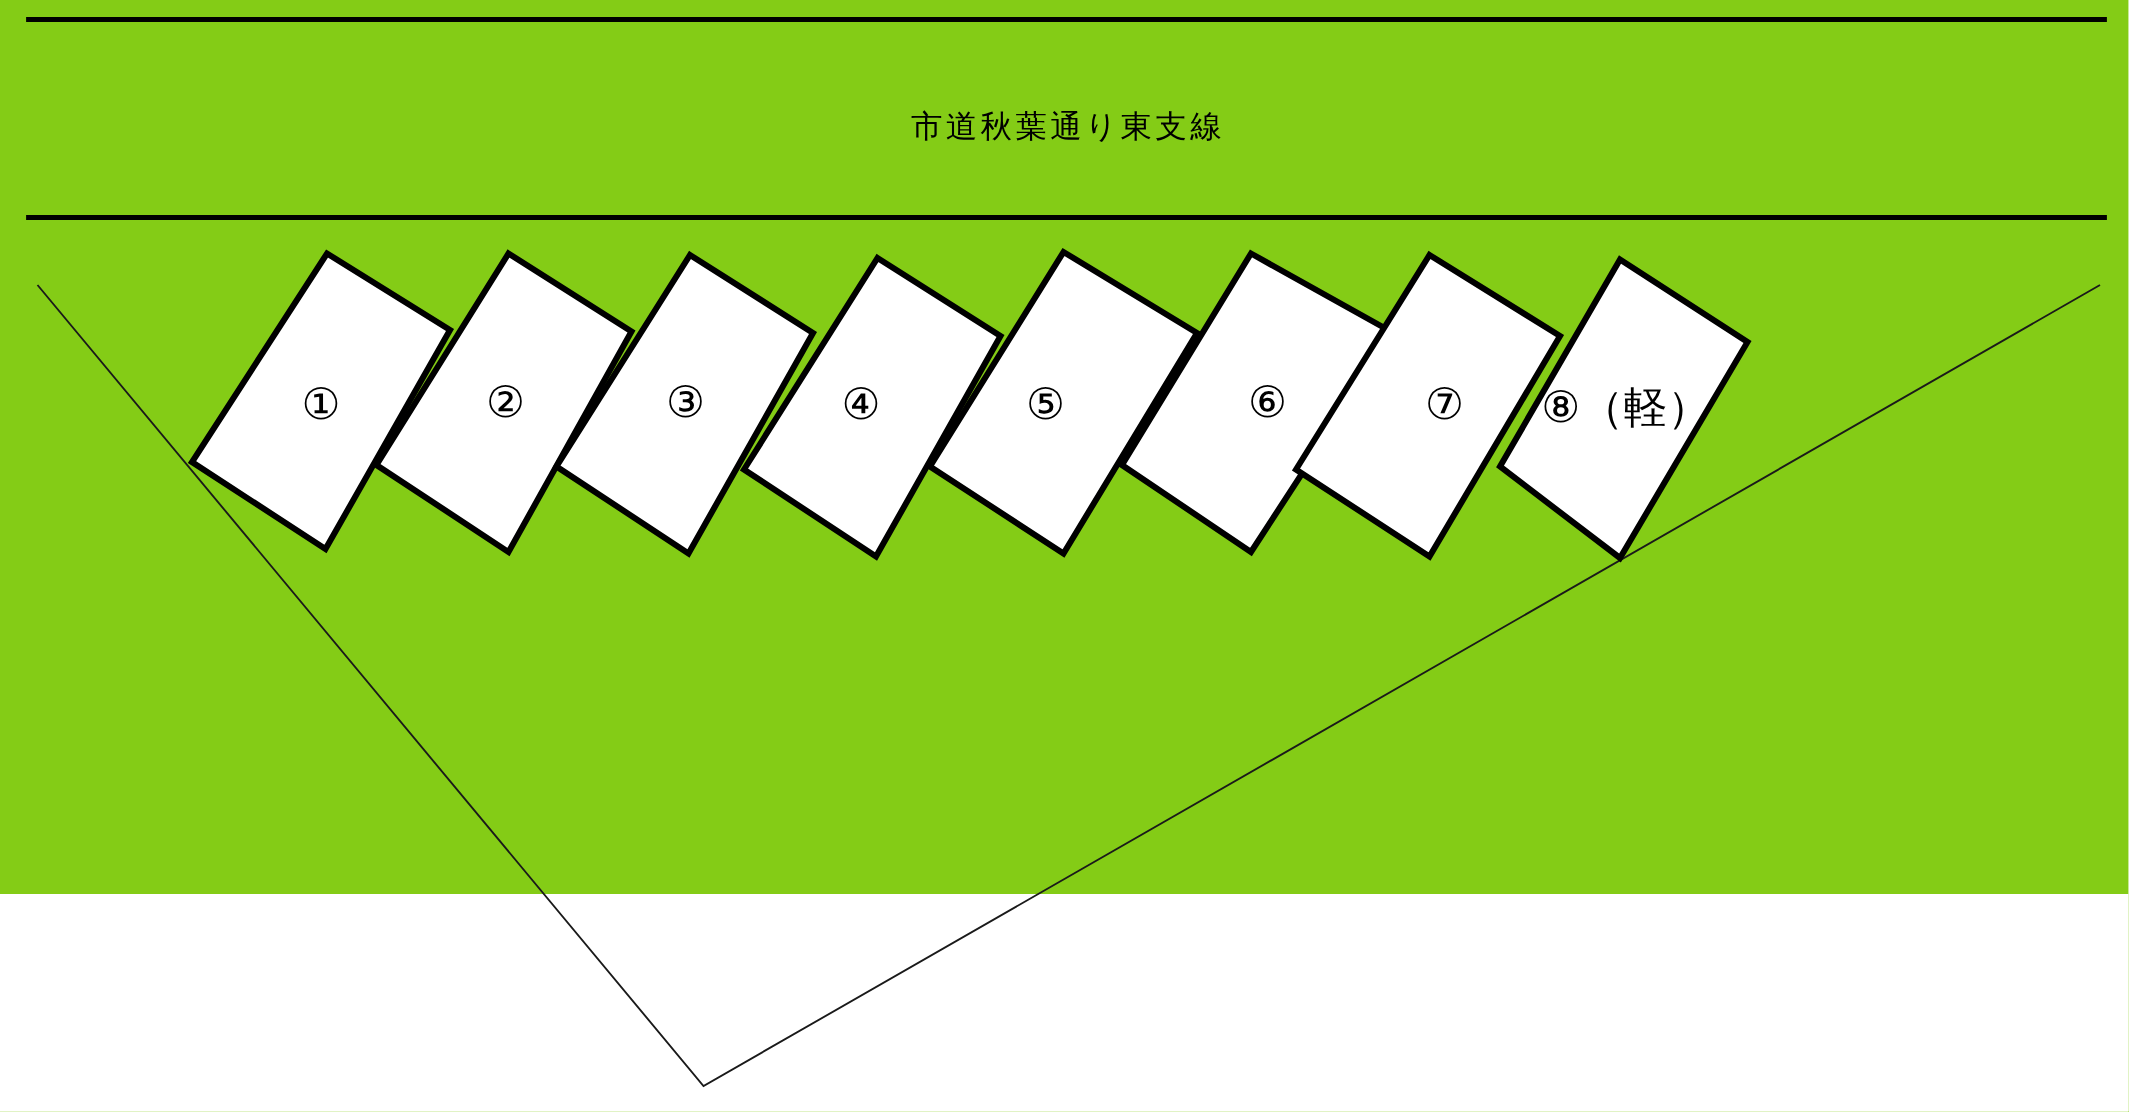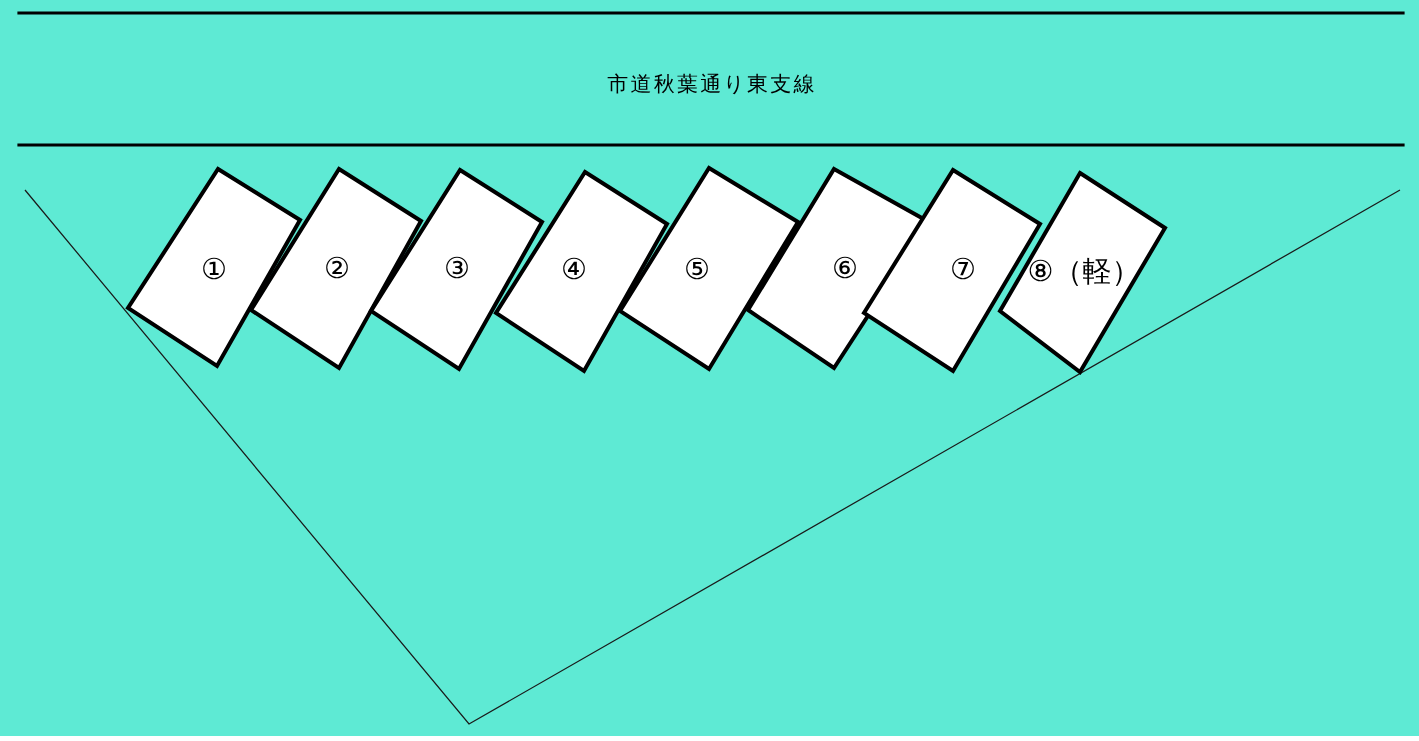--- a/index.html
+++ b/index.html
@@ -9,22 +9,22 @@
   }
   body {
     width: 1419px;
     height: 741px;
     font-family: "Liberation Sans", sans-serif;
     overflow: hidden;
   }
   #plan-root {
     position: relative;
     width: 1419px;
-    height: 736px;
-    background: #5eead4;
+    height: 596px;
+    background: #84cc16;
   }
   #plan-svg {
     position: absolute;
     left: 0;
     top: 0;
     width: 1419px;
     height: 741px;
     display: block;
   }
   .road-line {

